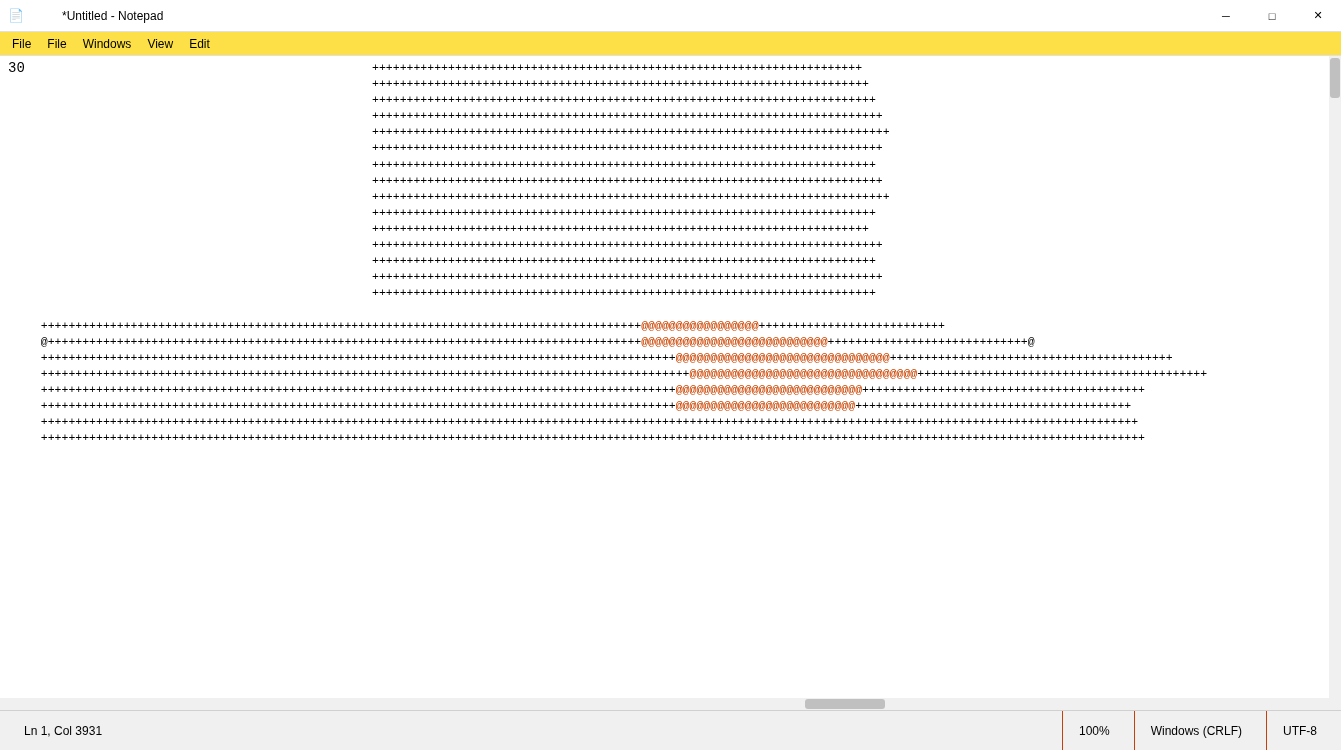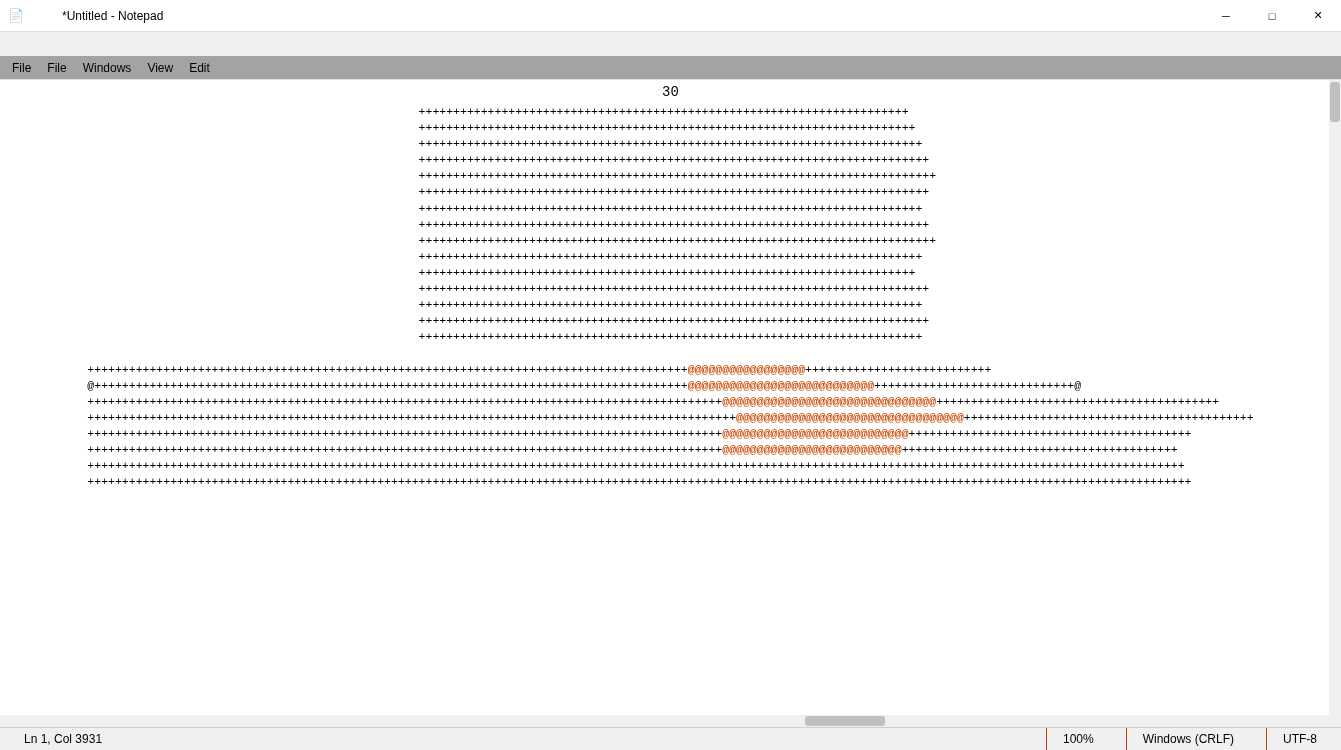--- a/index.html
+++ b/index.html
@@ -54,48 +54,46 @@
       justify-content: center;
       font-size: 11px;
       cursor: pointer;
       background: transparent;
       border: none;
       color: #000;
     }
 
     
     .menu-bar {
-      background: #a3a3a3;
+      background: #fde047;
       height: 24px;
       display: flex;
       align-items: center;
       padding: 0 4px;
       flex-shrink: 0;
       border-bottom: 1px solid #e0e0e0;
-      margin-top: 24px;
     }
     .menu-item {
       padding: 2px 8px;
       font-size: 12px;
       cursor: pointer;
       color: #000;
       height: 24px;
       display: flex;
       align-items: center;
     }
 
     
     .content-area {
       flex: 1;
       background: #ffffff;
       overflow: hidden;
       position: relative;
       display: flex;
-      flex-direction: column;
-      align-items: center;
+      flex-direction: row;
     }
 
     
     .first-line {
       font-family: 'Courier New', Courier, monospace;
       font-size: 14px;
       color: #000;
       padding: 4px 8px 0 8px;
       flex-shrink: 0;
     }
@@ -124,30 +122,30 @@
     }
 
     .at-chars {
       color: #cc4400;
       font-weight: bold;
     }
 
     
     .status-bar {
       background: #f0f0f0;
-      height: 23px;
+      height: 40px;
       display: flex;
       align-items: center;
       justify-content: flex-end;
       padding: 0 8px;
       font-size: 12px;
       color: #000;
       flex-shrink: 0;
       border-top: 1px solid #d0d0d0;
-      gap: 16px;
+      gap: 8px;
     }
     .status-section {
       padding: 0 16px;
       border-left: 1px solid #c2410c;
       height: 100%;
       display: flex;
       align-items: center;
     }
     .status-section:first-child {
       border-left: none;

